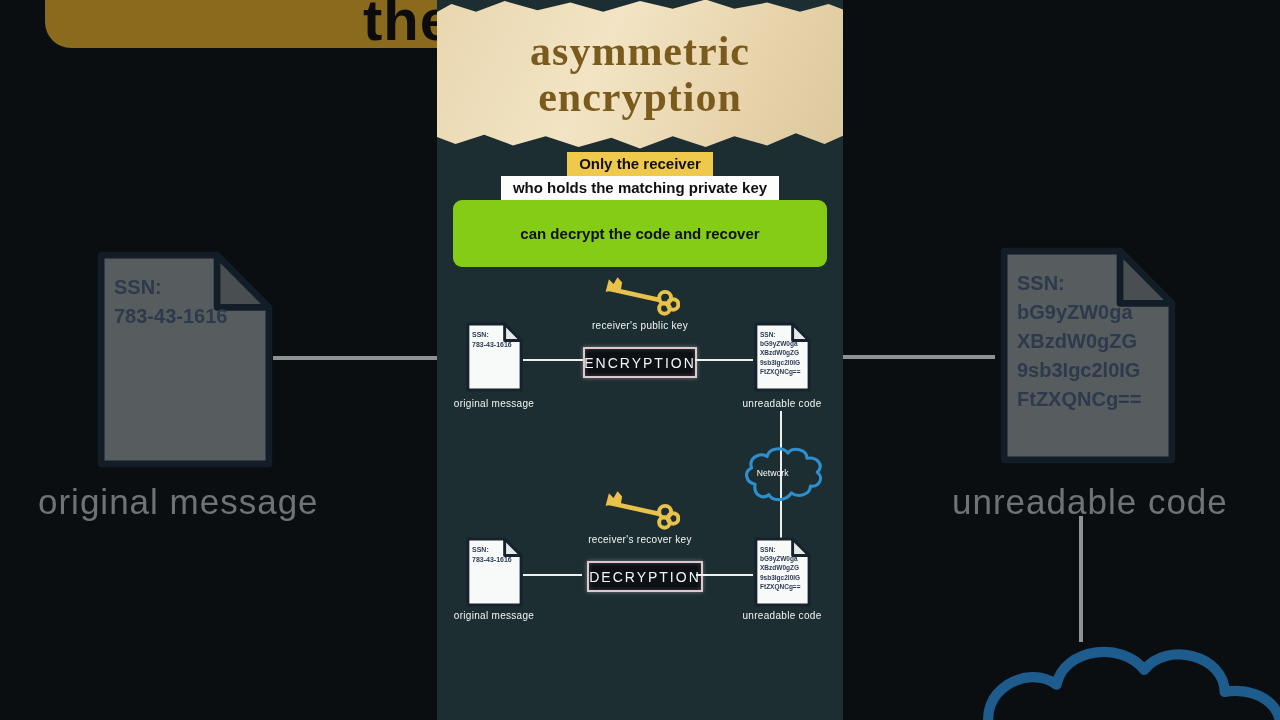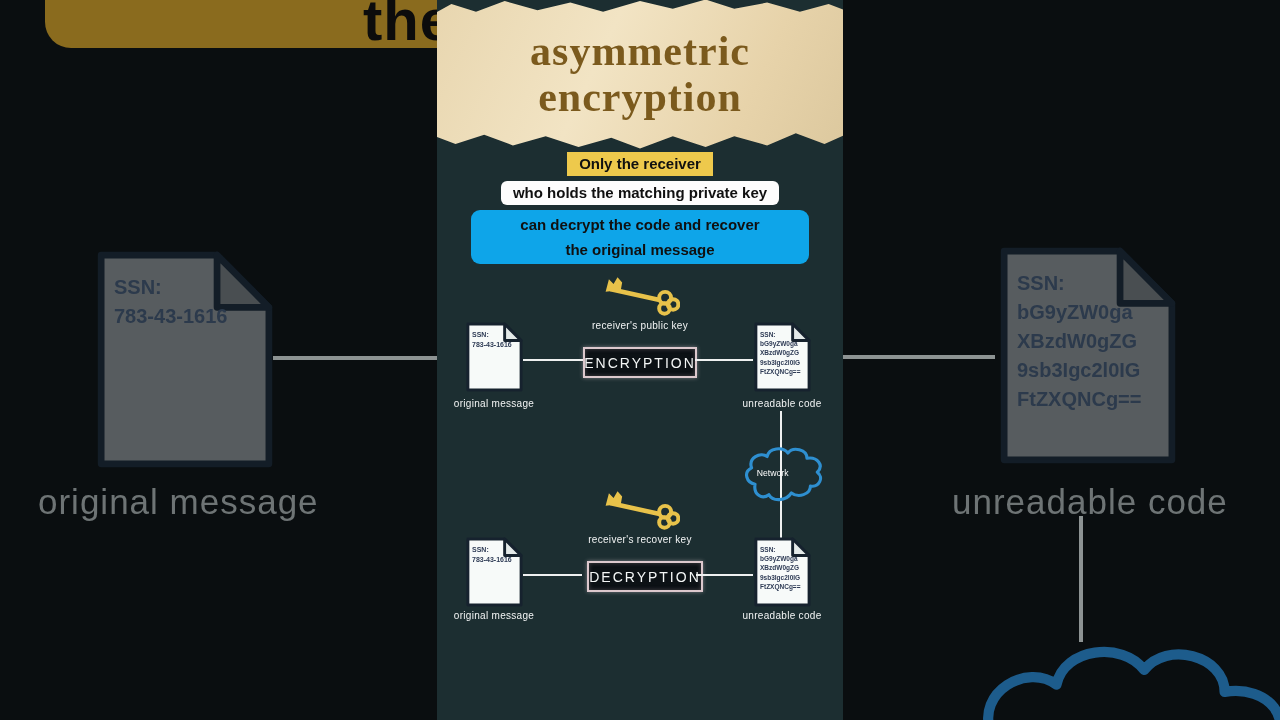--- a/index.html
+++ b/index.html
@@ -52,27 +52,27 @@
     background:linear-gradient(115deg,#e8d6af 0%,#f2e4c4 40%,#e7d3aa 75%,#dcc89e 100%);
     clip-path:polygon(0% 10%,4% 4%,10% 9%,17% 2%,25% 8%,33% 3%,41% 9%,50% 2%,58% 7%,66% 1%,73% 7%,81% 3%,89% 9%,96% 4%,100% 8%,100% 90%,95% 96%,88% 89%,81% 97%,73% 91%,66% 98%,58% 91%,50% 99%,43% 92%,35% 98%,27% 91%,19% 97%,12% 90%,5% 96%,0% 91%);
     display:flex;flex-direction:column;align-items:center;justify-content:center;
   }
   #banner .title{
     font-family:"Liberation Serif",serif;font-weight:bold;font-size:42px;line-height:46px;
     color:#7b5a1d;letter-spacing:1px;text-align:center;
   }
   #captions{
     position:absolute;left:0;top:152px;width:406px;
-    display:flex;flex-direction:column;align-items:center;gap:5px;
+    display:flex;flex-direction:column;align-items:center;
   }
   .cap{font-weight:bold;font-size:15px;line-height:18px;color:#101010;text-align:center;}
   .cap-yellow{background:#eec94c;padding:3px 12px;}
-  .cap-white{background:#fdfdfd;padding:3px 12px;border-radius:6px;}
+  .cap-white{background:#fdfdfd;padding:3px 12px;}
   .cap-box{
-    background:#0ea5e9;width:338px;border-radius:9px;padding:2px 0;line-height:25px;
+    background:#84cc16;width:374px;border-radius:9px;padding:21px 0;line-height:25px;
   }
 
   .key-icon{position:absolute;width:80px;height:41px;}
   .small-label{
     position:absolute;color:#f2f4f4;font-size:10px;letter-spacing:.3px;
     text-align:center;white-space:nowrap;
   }
   .process-box{
     position:absolute;height:27px;background:#0c1115;
     border:2px solid #dcc8cd;box-shadow:0 0 4px rgba(238,214,222,.45), inset 0 0 4px rgba(238,214,222,.25);
@@ -135,21 +135,20 @@
     <div id="banner">
       <div class="title">asymmetric</div>
       <div class="title">encryption</div>
     </div>
 
     <div id="captions">
       <div class="cap cap-yellow">Only the receiver</div>
       <div class="cap cap-white">who holds the matching private key</div>
       <div class="cap cap-box">
         <div>can decrypt the code and recover</div>
-        <div>the original message</div>
       </div>
     </div>
 
     <svg class="key-icon" style="left:163px;top:276px;" viewBox="0 0 120 62" aria-hidden="true">
       <g stroke="#e8c24a" fill="none" stroke-linecap="round">
         <line x1="16" y1="20" x2="88" y2="36" stroke-width="7"></line>
         <circle cx="98" cy="33" r="9" stroke-width="6"></circle>
         <circle cx="110" cy="43" r="8" stroke-width="6"></circle>
         <circle cx="97" cy="49" r="8" stroke-width="6"></circle>
       </g>

